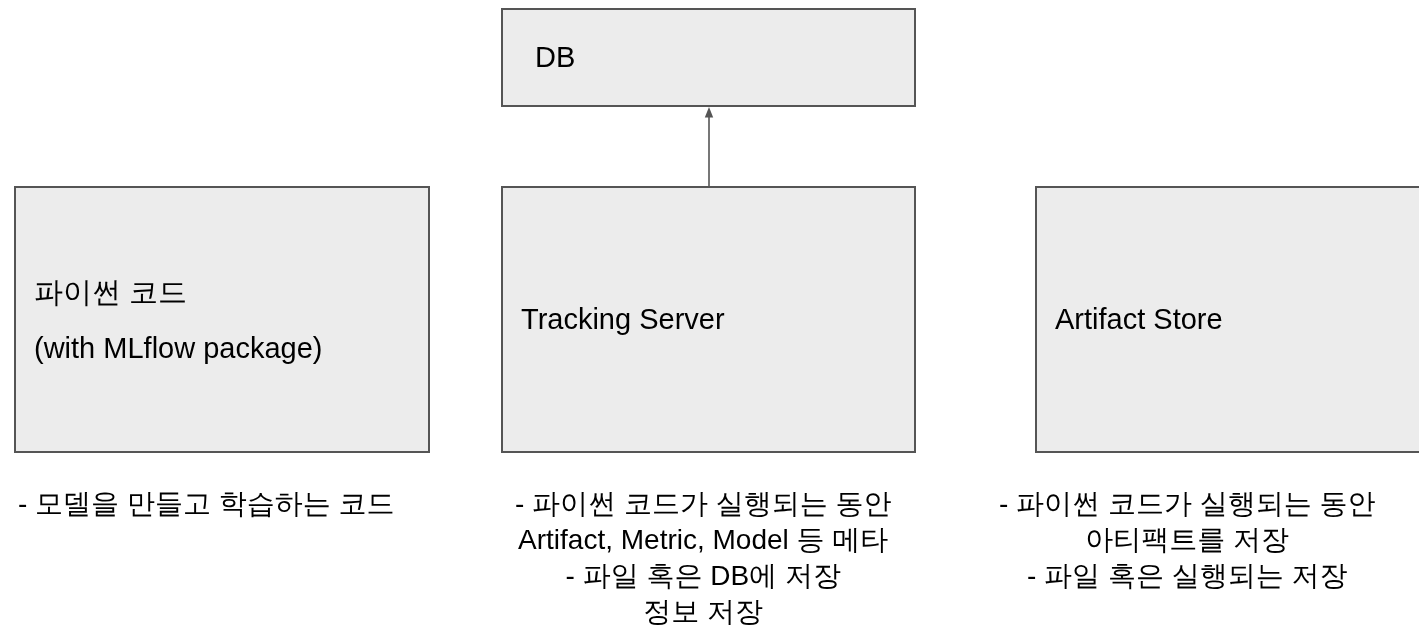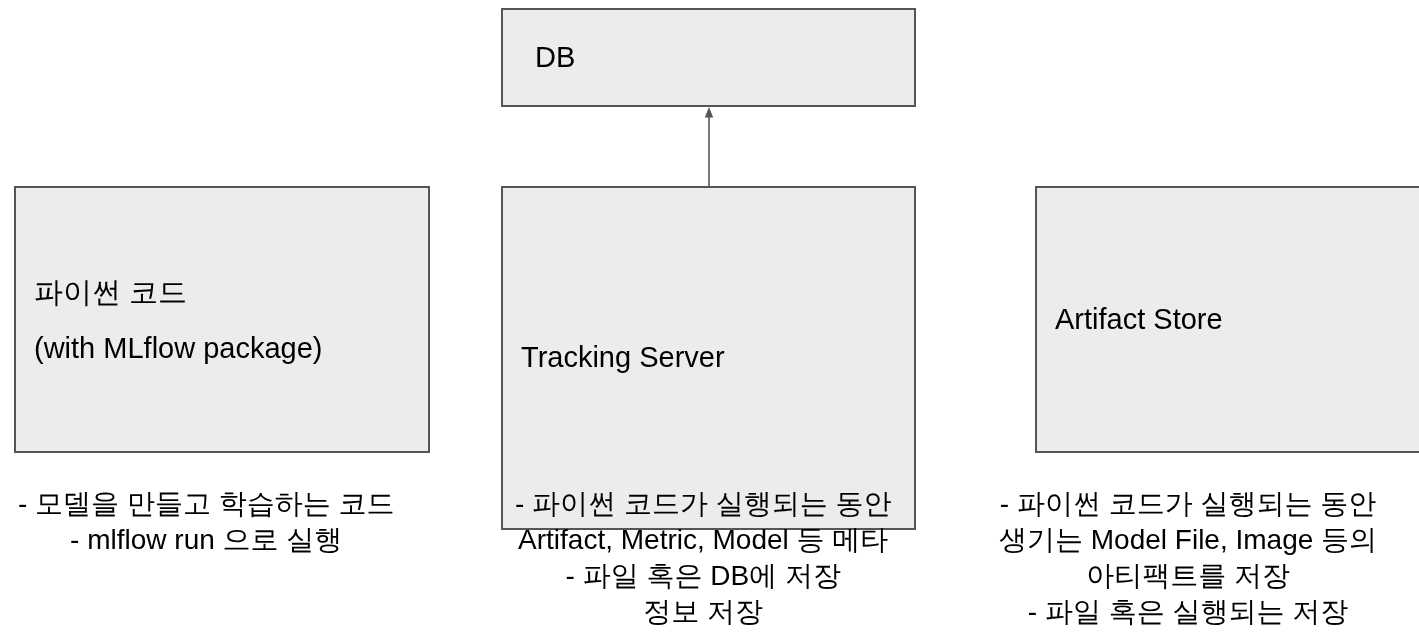--- a/index.html
+++ b/index.html
@@ -23,21 +23,21 @@
     border: 2px solid var(--box-border, #555555);
     display: flex;
     align-items: center;
     padding-left: 18px;
     font-size: 29px;
     line-height: 1.15;
     color: #000000;
   }
   .box--db       { left: 501px; top: 8px;   width: 415px; height: 99px; padding-left: 32px; }
   .box--python   { left: 14px;   top: 186px; width: 416px; height: 267px; }
-  .box--tracking { left: 501px; top: 186px; width: 415px; height: 344px; }
+  .box--tracking { left: 501px; top: 186px; width: 415px; height: 267px; }
   .box--artifact { left: 997px; top: 186px; width: 416px; height: 267px; margin-left: 38px; }
   .box--python .title-lines { line-height: 56px; }
   .arrow-svg {
     position: absolute;
     left: 700px;
     top: 106px;
     width: 18px;
     height: 82px;
   }
   .notes {
@@ -76,30 +76,28 @@
   <div class="box box--tracking">
     <span>Tracking Server</span>
   </div>
 
   <div class="box box--artifact">
     <span>Artifact Store</span>
   </div>
 
   <div class="notes notes--python">
       <div>- 모델을 만들고 학습하는 코드</div>
-      <div>- mlflow run 으로 실행</div>
     </div>
 
   <div class="notes notes--tracking">
       <div>- 파이썬 코드가 실행되는 동안</div>
       <div>Artifact, Metric, Model 등 메타</div>
       <div>- 파일 혹은 DB에 저장</div>
       <div>정보 저장</div>
     </div>
 
   <div class="notes notes--artifact">
       <div>- 파이썬 코드가 실행되는 동안</div>
-      <div>생기는 Model File, Image 등의</div>
       <div>아티팩트를 저장</div>
       <div>- 파일 혹은 실행되는 저장</div>
     </div>
 
 </div>
 
 </body></html>

